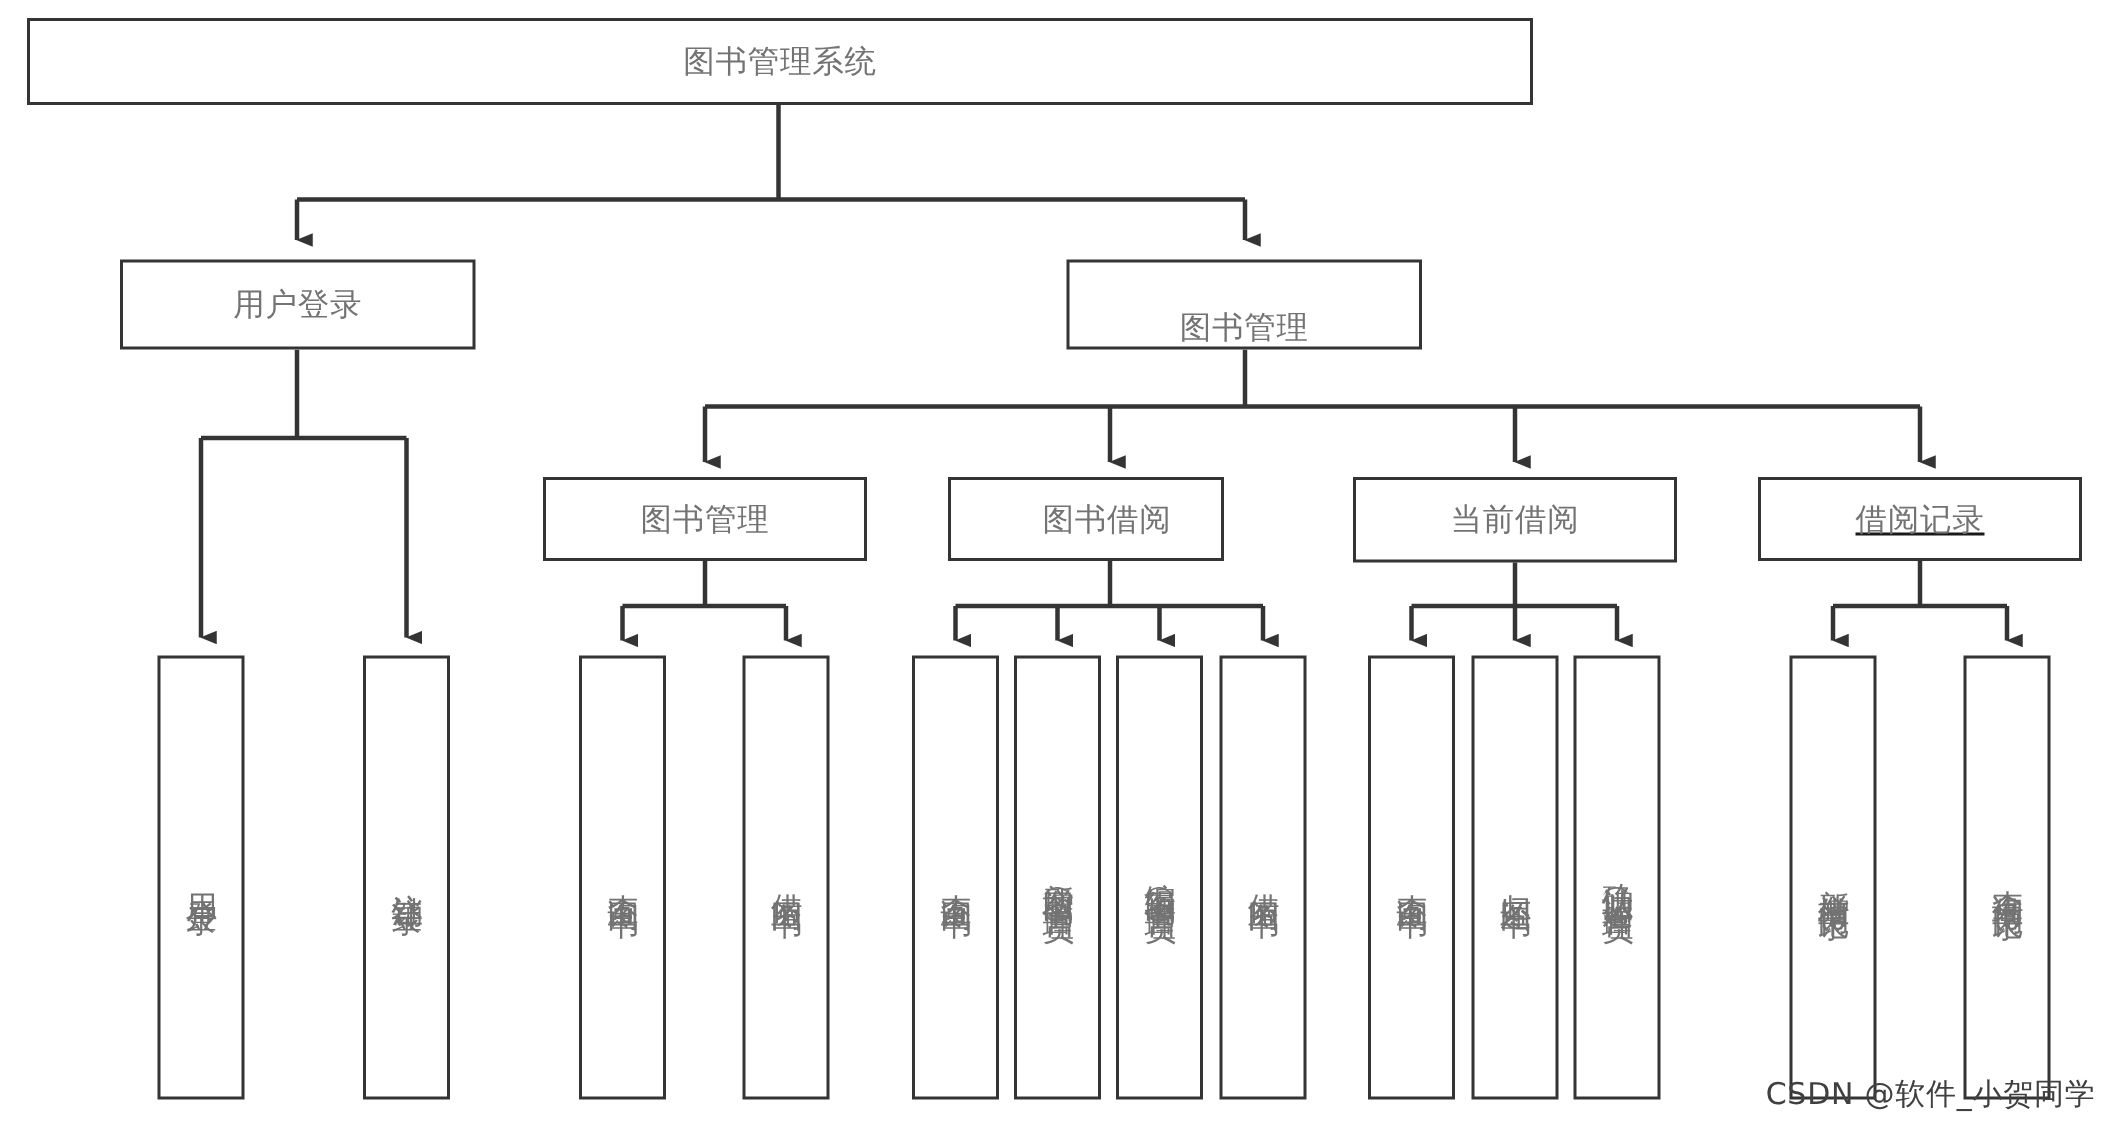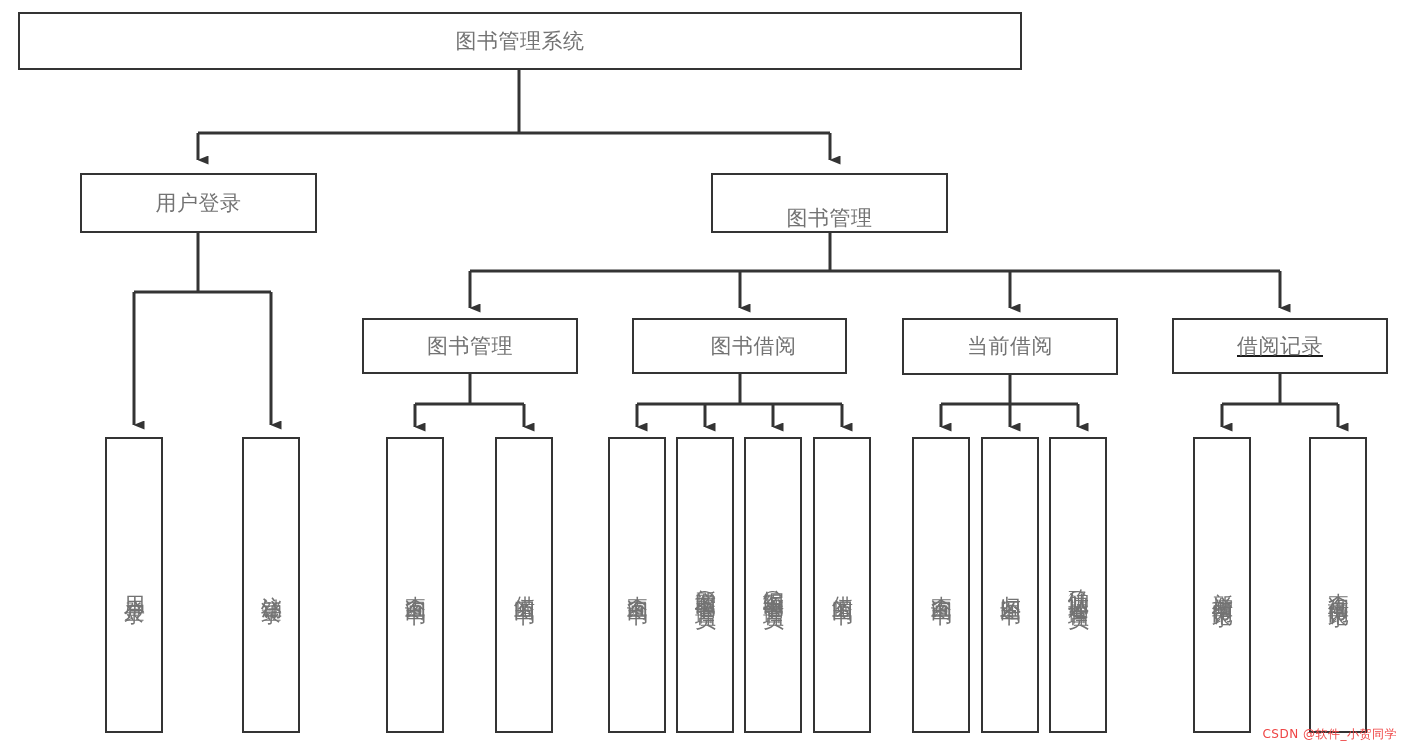--- a/index.html
+++ b/index.html
@@ -53,22 +53,22 @@
     letter-spacing: 3px;
     font-size: 21px;
     line-height: 1;
     max-height: 100%;
     text-align: center;
   }
   .watermark {
     position: absolute;
     right: 8px;
     bottom: 4px;
-    font-size: 12px;
-    color: #ef4444;
+    font-size: 20px;
+    color: #404040;
     letter-spacing: 0.5px;
     white-space: nowrap;
     font-family: "DejaVu Sans", "Liberation Sans", sans-serif;
   }
 </style>
 </head>
 <body>
 
 <div id="diagram-root">
 
@@ -129,21 +129,21 @@
   <div class="node" style="left:80px; top:173px; width:237px; height:60px;">
     <span class="node-label">用户登录</span>
   </div>
   <div class="node" style="left:711px; top:173px; width:237px; height:60px;align-items:flex-end;">
     <span class="node-label">图书管理</span>
   </div>
 
   <div class="node" style="left:362px; top:318px; width:216px; height:56px;">
     <span class="node-label">图书管理</span>
   </div>
-  <div class="node" style="left:632px; top:318px; width:215px; height:56px;padding-left:28px;">
+  <div class="node" style="left:632px; top:318px; width:184px; height:56px;padding-left:28px;">
     <span class="node-label">图书借阅</span>
   </div>
   <div class="node" style="left:902px; top:318px; width:216px; height:57px;">
     <span class="node-label">当前借阅</span>
   </div>
   <div class="node" style="left:1172px; top:318px; width:216px; height:56px;text-decoration:underline;">
     <span class="node-label">借阅记录</span>
   </div>
 
   <div class="node vertical" style="left:105px; top:437px; width:58px; height:296px;">

